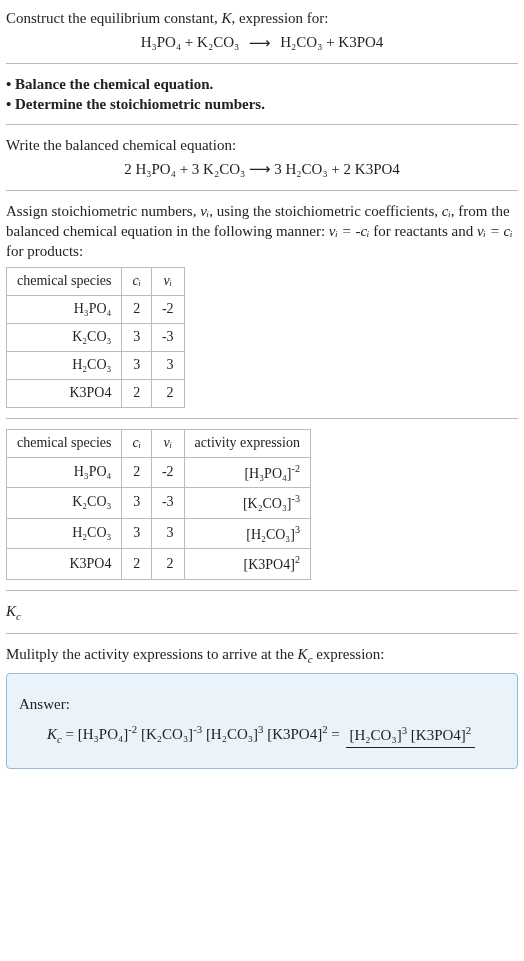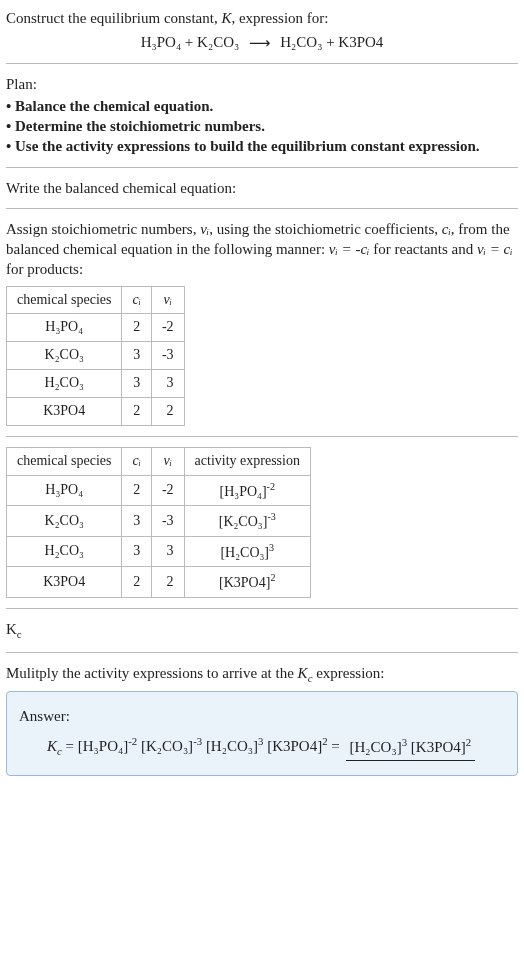--- a/index.html
+++ b/index.html
@@ -25,31 +25,31 @@
   .sup { font-size: 0.72em; vertical-align: super; }
   .arrow { display: inline-block; margin: 0 6px; transform: translateY(1px);}
   table.data {
     border-collapse: collapse;
     margin: 6px 0;
     font-size: 14px;
   }
   table.data th, table.data td {
     border: 1px solid #bbb;
     padding: 4px 10px;
-    text-align: center;
+    text-align: right;
     min-width: 28px;
   }
   table.data td.c { text-align: center; }
   table.data td.r { text-align: right; }
-  .kc-symbol { }
+  .kc-symbol { font-style: italic; }
   .answer-box {
     border: 1px solid #9ab9d6;
     background: #eaf2fa;
     border-radius: 4px;
-    padding: 14px 12px;
+    padding: 20px 12px;
     margin-top: 6px;
   }
   .answer-label { margin-bottom: 8px; }
   .frac {
     display: inline-block;
     vertical-align: middle;
     text-align: right;
     margin: 0 2px;
   }
   .frac .num { display: block; border-bottom: 1px solid #222; padding: 0 4px 2px 4px; }
@@ -65,32 +65,31 @@
   <div class="eq-line">
     <span>H₃PO₄</span><span> + </span><span>K₂CO₃</span>
     <span class="arrow">⟶</span>
     <span>H₂CO₃</span><span> + </span><span>K3PO4</span>
   </div>
 </div>
 
 <hr class="rule">
 
 <div class="section plan">
-  <div>Plan:</div>
   <ul>
     <li>Balance the chemical equation.</li>
     <li>Determine the stoichiometric numbers.</li>
-    <li>Use the activity expressions to build the equilibrium constant expression.</li>
   </ul>
 </div>
 
 <hr class="rule">
 
 <div class="section">
   <div>Write the balanced chemical equation:</div>
+  <div class="eq-line">2 H₃PO₄ + 3 K₂CO₃  ⟶  3 H₂CO₃ + 2 K3PO4</div>
 </div>
 
 <hr class="rule">
 
 <div class="section">
   <div>
     <span>Assign stoichiometric numbers, </span><i>νᵢ</i><span>, using the stoichiometric coefficients, </span><i>cᵢ</i><span>, from the balanced chemical equation in the following manner: </span><span class="nowrap"><i>νᵢ = -cᵢ</i></span><span> for reactants and </span><span class="nowrap"><i>νᵢ = cᵢ</i></span><span> for products:</span>
   </div>
   <table class="data">
     <tbody>

